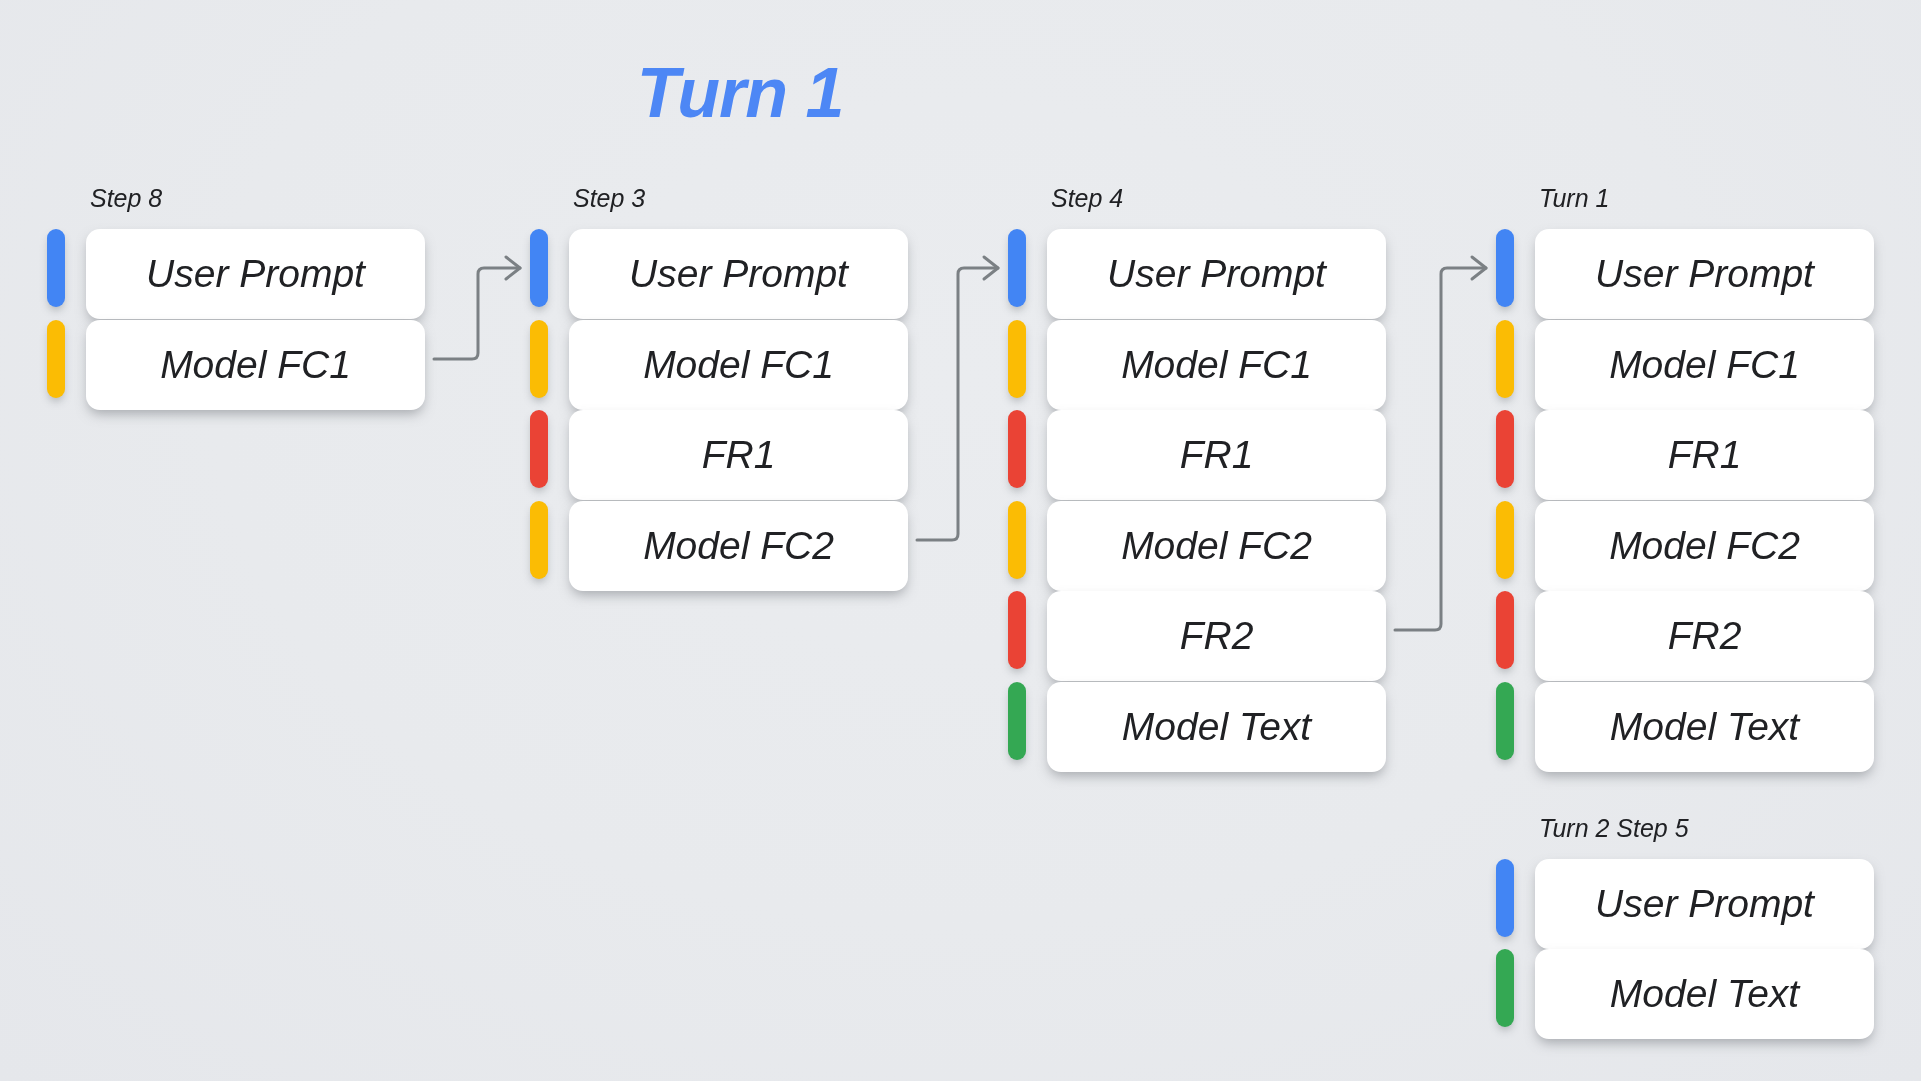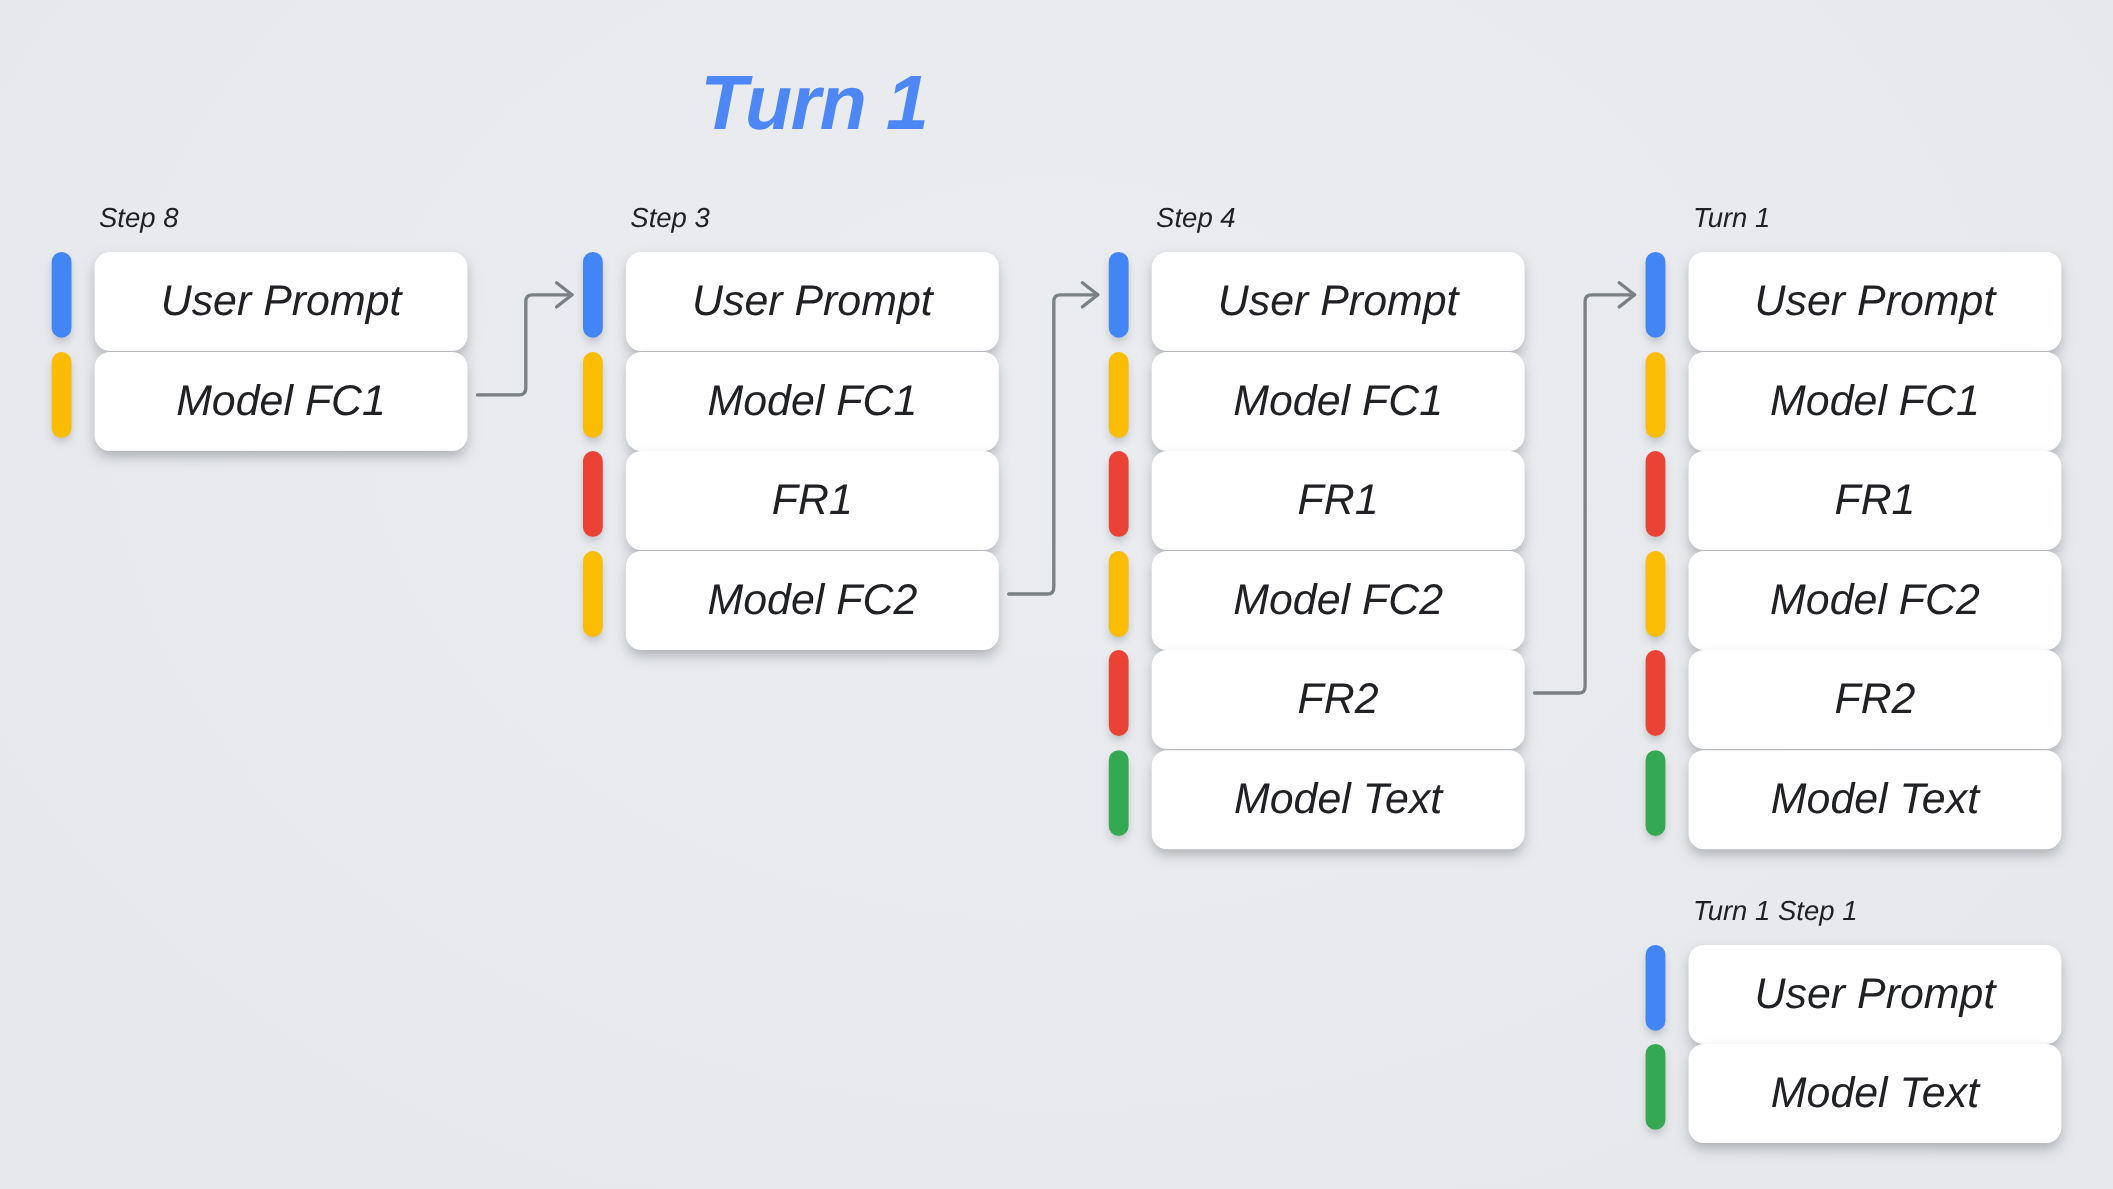--- a/index.html
+++ b/index.html
@@ -109,19 +109,19 @@
       <div class="bar" style="left: 1496px; top: 320px; background: rgb(251, 188, 4);"></div>
       <div class="box" style="left: 1535px; top: 320px;">Model FC1</div>
       <div class="bar" style="left: 1496px; top: 410px; background: rgb(234, 67, 53);"></div>
       <div class="box" style="left: 1535px; top: 410px;">FR1</div>
       <div class="bar" style="left: 1496px; top: 501px; background: rgb(251, 188, 4);"></div>
       <div class="box" style="left: 1535px; top: 501px;">Model FC2</div>
       <div class="bar" style="left: 1496px; top: 591px; background: rgb(234, 67, 53);"></div>
       <div class="box" style="left: 1535px; top: 591px;">FR2</div>
       <div class="bar" style="left: 1496px; top: 682px; background: rgb(52, 168, 83);"></div>
       <div class="box" style="left: 1535px; top: 682px;">Model Text</div>
-      <div class="col-label" style="left: 1539px; top: 814px;">Turn 1 Step 1</div>
+      <div class="col-label" style="left: 1539px; top: 814px;">Turn 2 Step 5</div>
       <div class="bar" style="left: 1496px; top: 859px; background: rgb(66, 133, 244);"></div>
       <div class="box" style="left: 1535px; top: 859px;">User Prompt</div>
       <div class="bar" style="left: 1496px; top: 949px; background: rgb(52, 168, 83);"></div>
       <div class="box" style="left: 1535px; top: 949px;">Model Text</div>
     </div>
 </div>
 
 </body></html>

